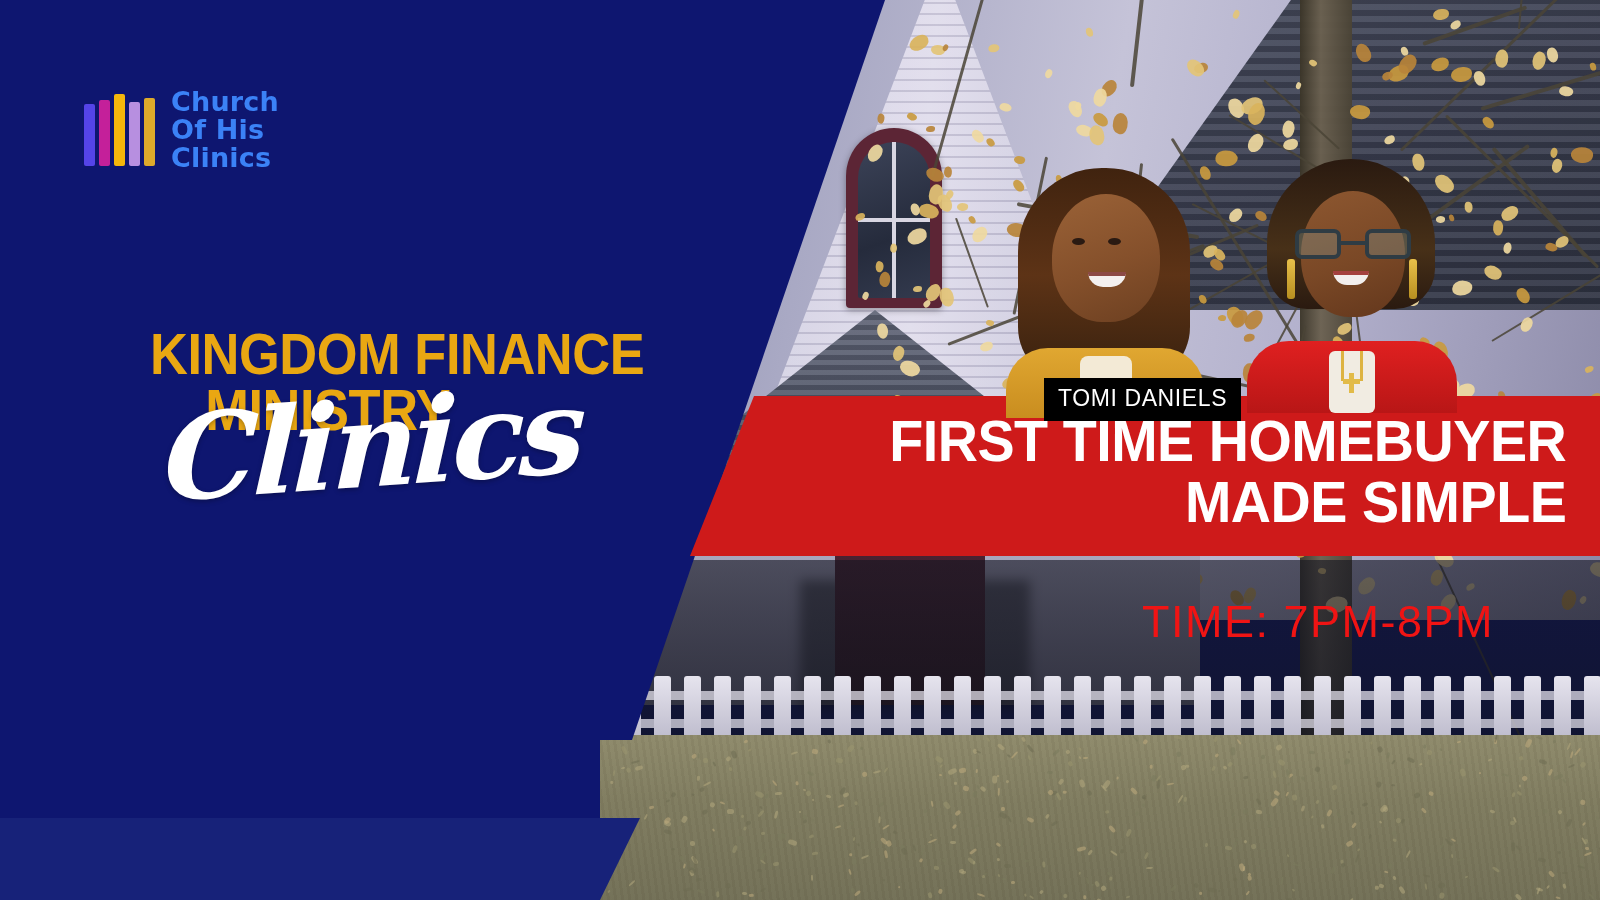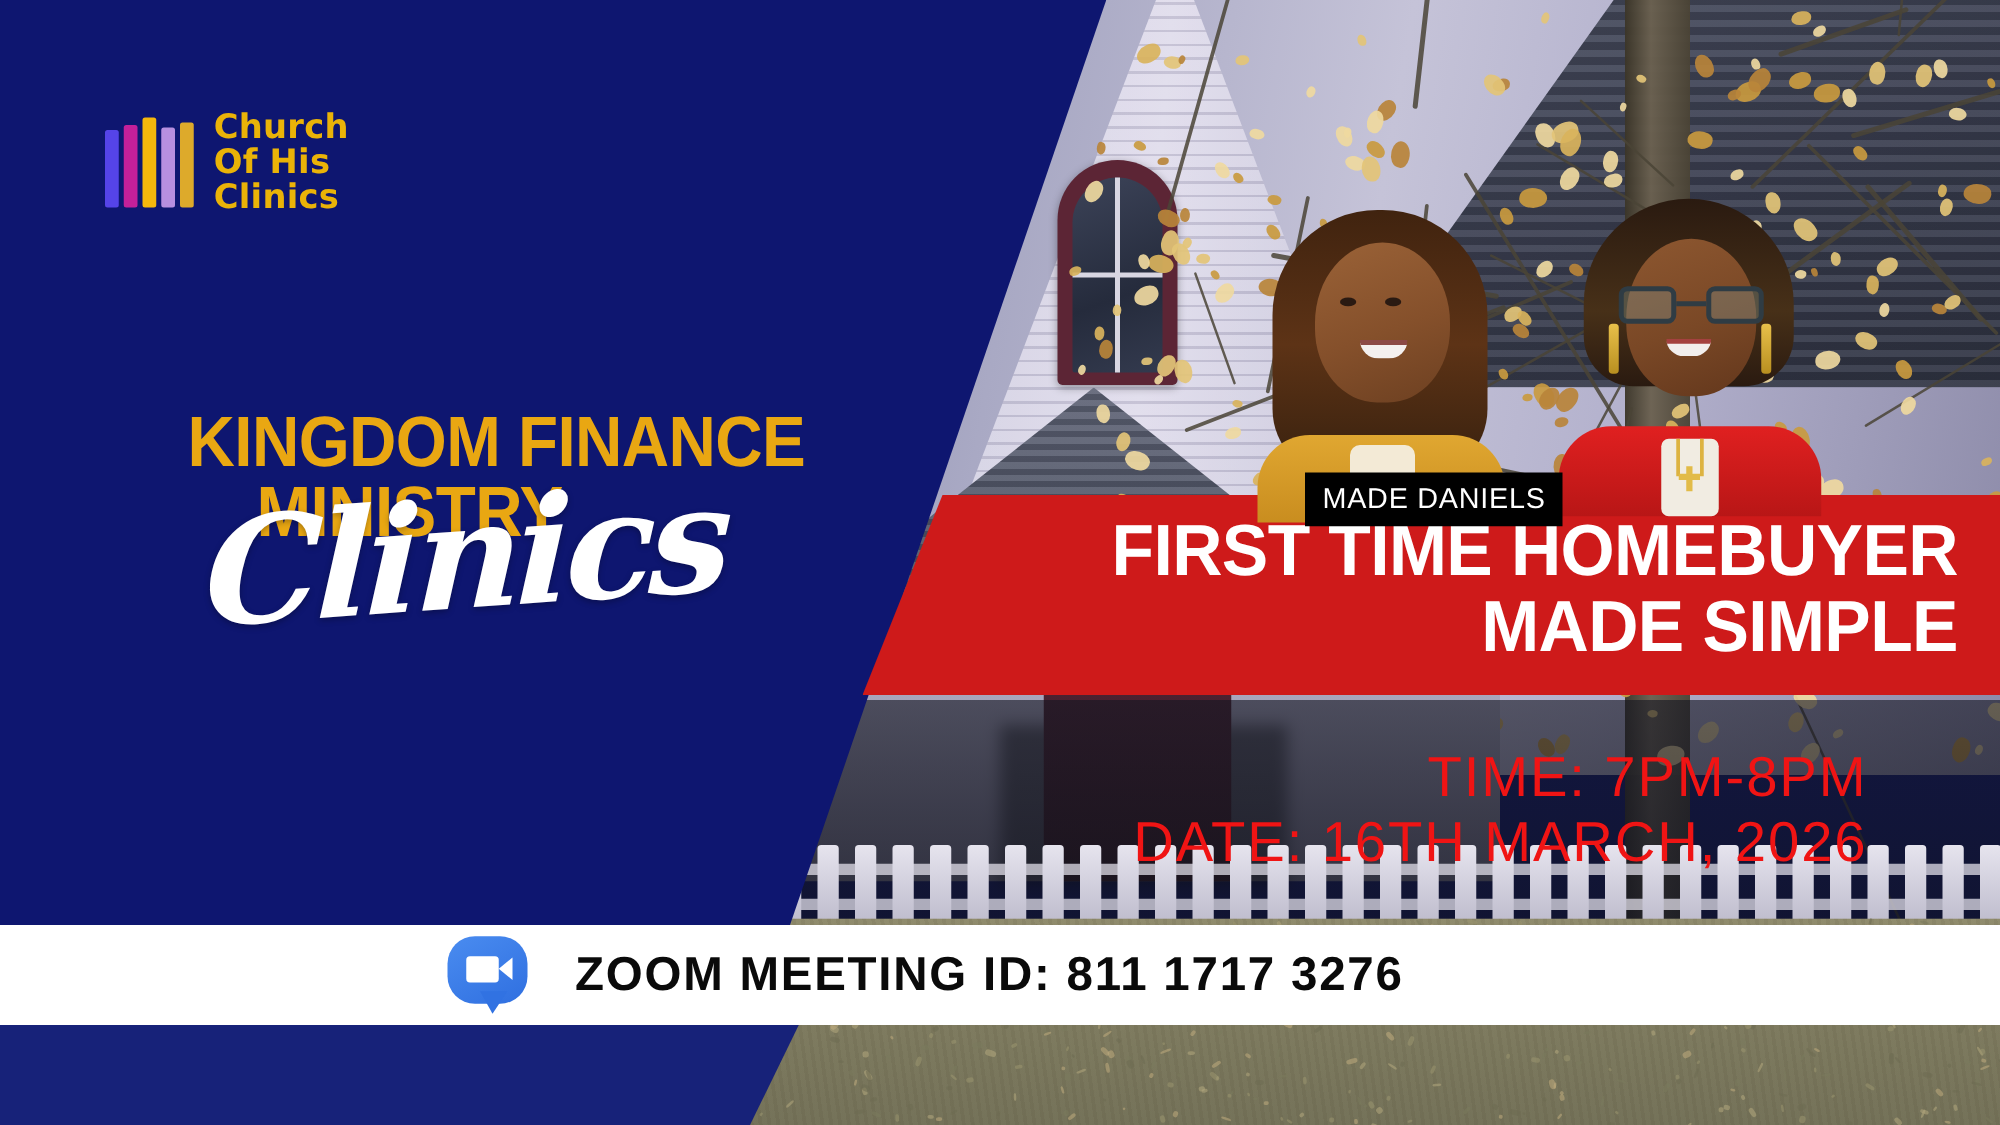--- a/index.html
+++ b/index.html
@@ -128,21 +128,21 @@
     background:#172279;
     clip-path:polygon(0 0, 640px 0, 600px 82px, 0 82px);
     z-index:5;
   }
 
   
   .logo { position:absolute; left:84px; top:88px; display:flex; align-items:center; z-index:20; }
   .logo-bars { display:flex; gap:4px; align-items:flex-end; height:72px; }
   .logo-bar { width:11px; border-radius:2px; }
   .logo-text {
-    margin-left:16px; color:#eab308; font-weight:700; font-size:27px;
+    margin-left:16px; color:#3b82f6; font-weight:700; font-size:27px;
     line-height:1.04; letter-spacing:.2px; font-family:"DejaVu Sans", sans-serif;
   }
 
   
   .title-block { position:absolute; left:150px; top:328px; width:520px; z-index:20; }
   .kf-line {
     color:#e9a712; font-weight:700; font-size:57px; line-height:.92;
     letter-spacing:-.5px; font-family:"Liberation Sans Narrow","Liberation Sans",sans-serif;
     transform:scaleX(.92); transform-origin:left center; white-space:nowrap;
   }
@@ -1091,37 +1091,27 @@
       <div>Clinics</div>
     </div>
   </div>
 
   <div class="title-block">
     <div class="kf-line one">KINGDOM FINANCE</div>
     <div class="kf-line two">MINISTRY</div>
     <div class="clinics">Clinics</div>
   </div>
 
-  <div class="nametag" id="tag-tomi">MADE DANIELS</div>
+  <div class="nametag" id="tag-tomi">TOMI DANIELS</div>
 
   <div class="red-band">
     <div class="red-text">
       <div>FIRST TIME HOMEBUYER</div>
       <div>MADE SIMPLE</div>
     </div>
   </div>
 
   <div class="when">
     <div>TIME: 7PM-8PM</div>
-    <div>DATE: 16TH MARCH, 2026</div>
   </div>
 
-  <div class="zoom-bar">
-    <div class="zoom-icon">
-      <div class="bubble"></div>
-      <div class="bubble-tail"></div>
-      <div class="cam-body"></div>
-      <div class="cam-lens"></div>
-    </div>
-    <div class="zoom-text">ZOOM MEETING ID: 811 1717 3276</div>
-  </div>
 
 </div>
 
 </body></html>

